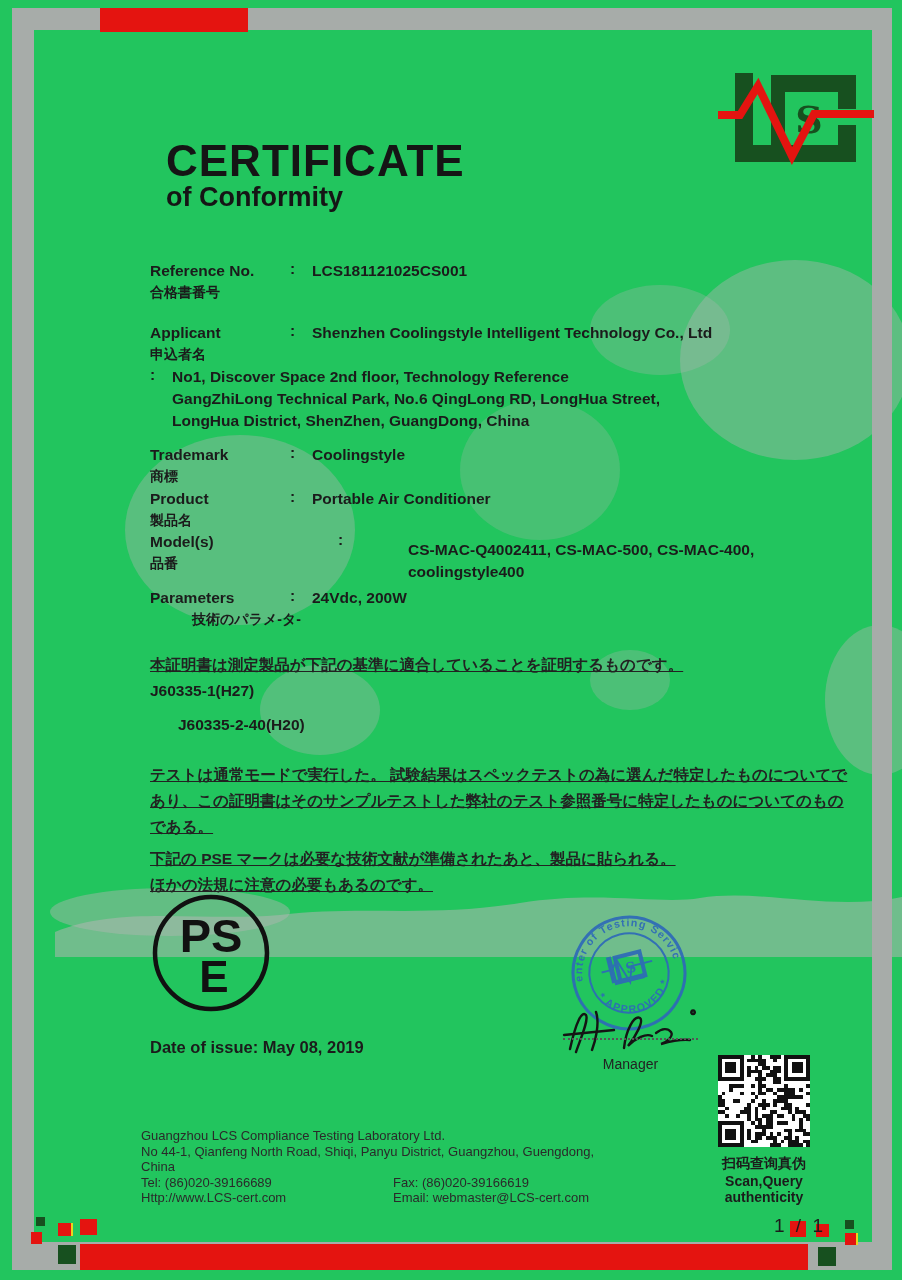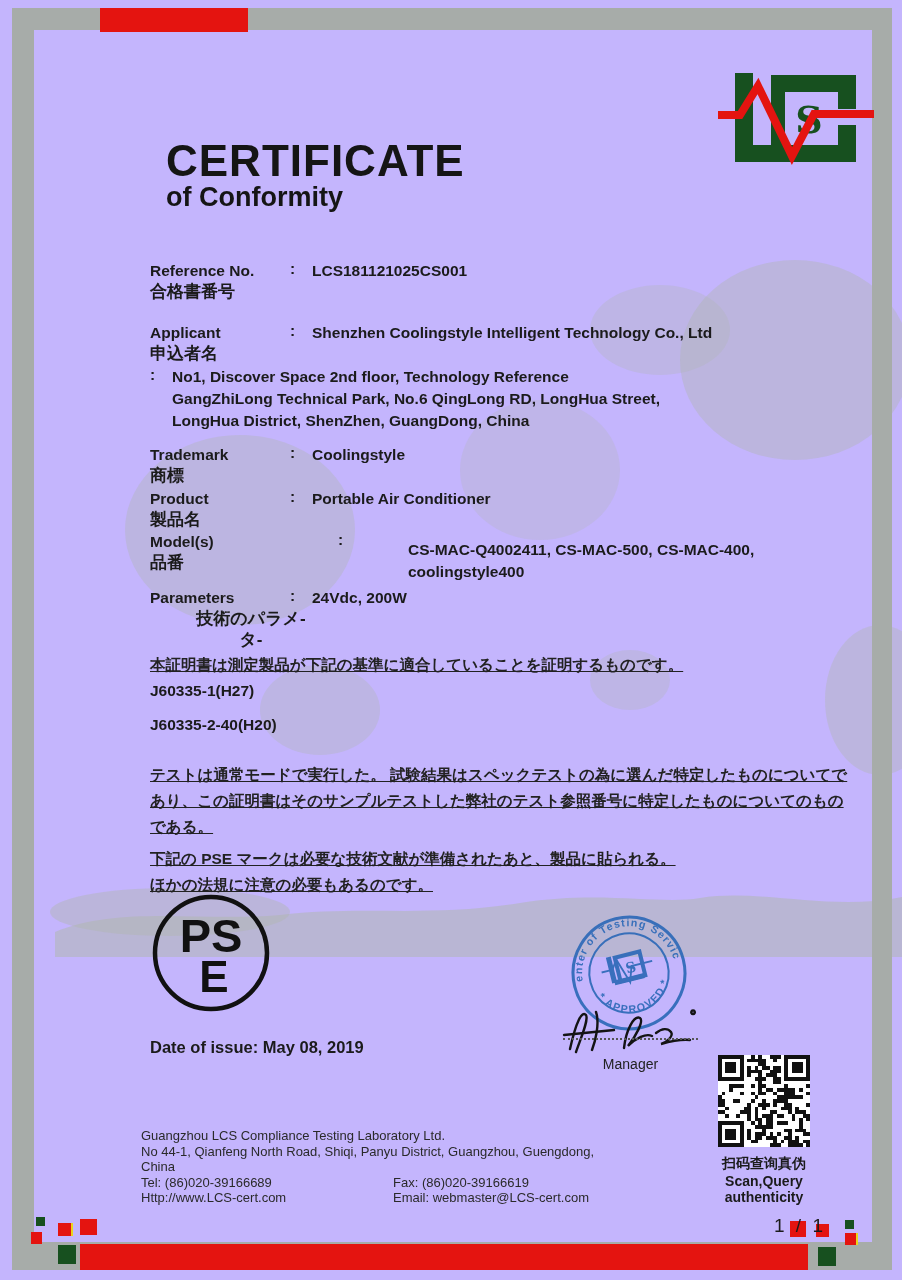--- a/index.html
+++ b/index.html
@@ -1,28 +1,28 @@
 <!DOCTYPE html>
 <html><head>
 <meta charset="utf-8">
 <style>
   html,body{margin:0;padding:0;background:#e8e8e6;}
-  .page{position:relative;width:902px;height:1280px;background:#c4b5fd;overflow:hidden;
+  .page{position:relative;width:902px;height:1280px;background:#22c55e;overflow:hidden;
         font-family:"Liberation Sans","DejaVu Sans",sans-serif;color:#1b1b1b;}
   .abs{position:absolute;}
   
   .bar{position:absolute;background:#a7aca9;}
   .sq{position:absolute;}
   
   .title-main{font-size:44px;font-weight:bold;letter-spacing:1px;color:#151515;}
   .title-sub{font-size:27px;font-weight:bold;color:#151515;margin-top:-4px;}
   
   .field{position:absolute;left:150px;width:700px;display:flex;align-items:flex-start;}
   .flabel{width:140px;flex:0 0 140px;font-size:15.5px;font-weight:bold;line-height:21px;}
-  .flabel .jp{font-weight:600;font-size:17px;text-align:center;}
+  .flabel .jp{font-weight:600;font-size:14px;}
   .fcolon{width:22px;flex:0 0 22px;font-size:15.5px;font-weight:bold;}
   .fvalue{font-size:15.5px;font-weight:bold;line-height:22px;}
   
   .jtext{font-size:15.5px;line-height:26px;font-weight:600;color:#222;text-decoration:underline;}
   .jstd{font-size:15.5px;font-weight:bold;color:#1b1b1b;}
   
   .foot{font-size:13px;line-height:15.5px;color:#2a2a2a;}
   .foot .row{display:flex;}
   .foot .c1{width:252px;}
   
@@ -135,21 +135,21 @@
   <div class="field" style="top:587px;">
     <div class="flabel"><span>Parameters</span><br>
       <span class="jp" style="display:inline-block;width:118px;margin-left:42px;">技術のパラメ-タ-</span></div>
     <div class="fcolon">:</div>
     <div class="fvalue">24Vdc, 200W</div>
   </div>
 
   <div class="abs" style="left:150px;top:652px;width:700px;">
     <div class="jtext">本証明書は測定製品が下記の基準に適合していることを証明するものです。</div>
     <div class="jstd" style="margin-top:4px;">J60335-1(H27)</div>
-    <div class="jstd" style="margin-top:16px;">J60335-2-40(H20)</div>
+    <div class="jstd" style="margin-top:16px;margin-left:28px;">J60335-2-40(H20)</div>
   </div>
 
   <div class="abs" style="left:150px;top:762px;width:700px;">
     <div class="jtext">テストは通常モードで実行した。 試験結果はスペックテストの為に選んだ特定したものについてであり、この証明書はそのサンプルテストした弊社のテスト参照番号に特定したものについてのものである。</div>
     <div class="jtext" style="margin-top:6px;">下記の PSE マークは必要な技術文献が準備されたあと、製品に貼られる。</div>
     <div class="jtext">ほかの法規に注意の必要もあるのです。</div>
   </div>
 
   <svg class="abs" style="left:150px;top:890px;" width="122" height="126" viewBox="0 0 122 126">
     <circle cx="61" cy="63" r="56" fill="rgba(255,255,255,0.0)" stroke="#111" stroke-width="4.5"></circle>

